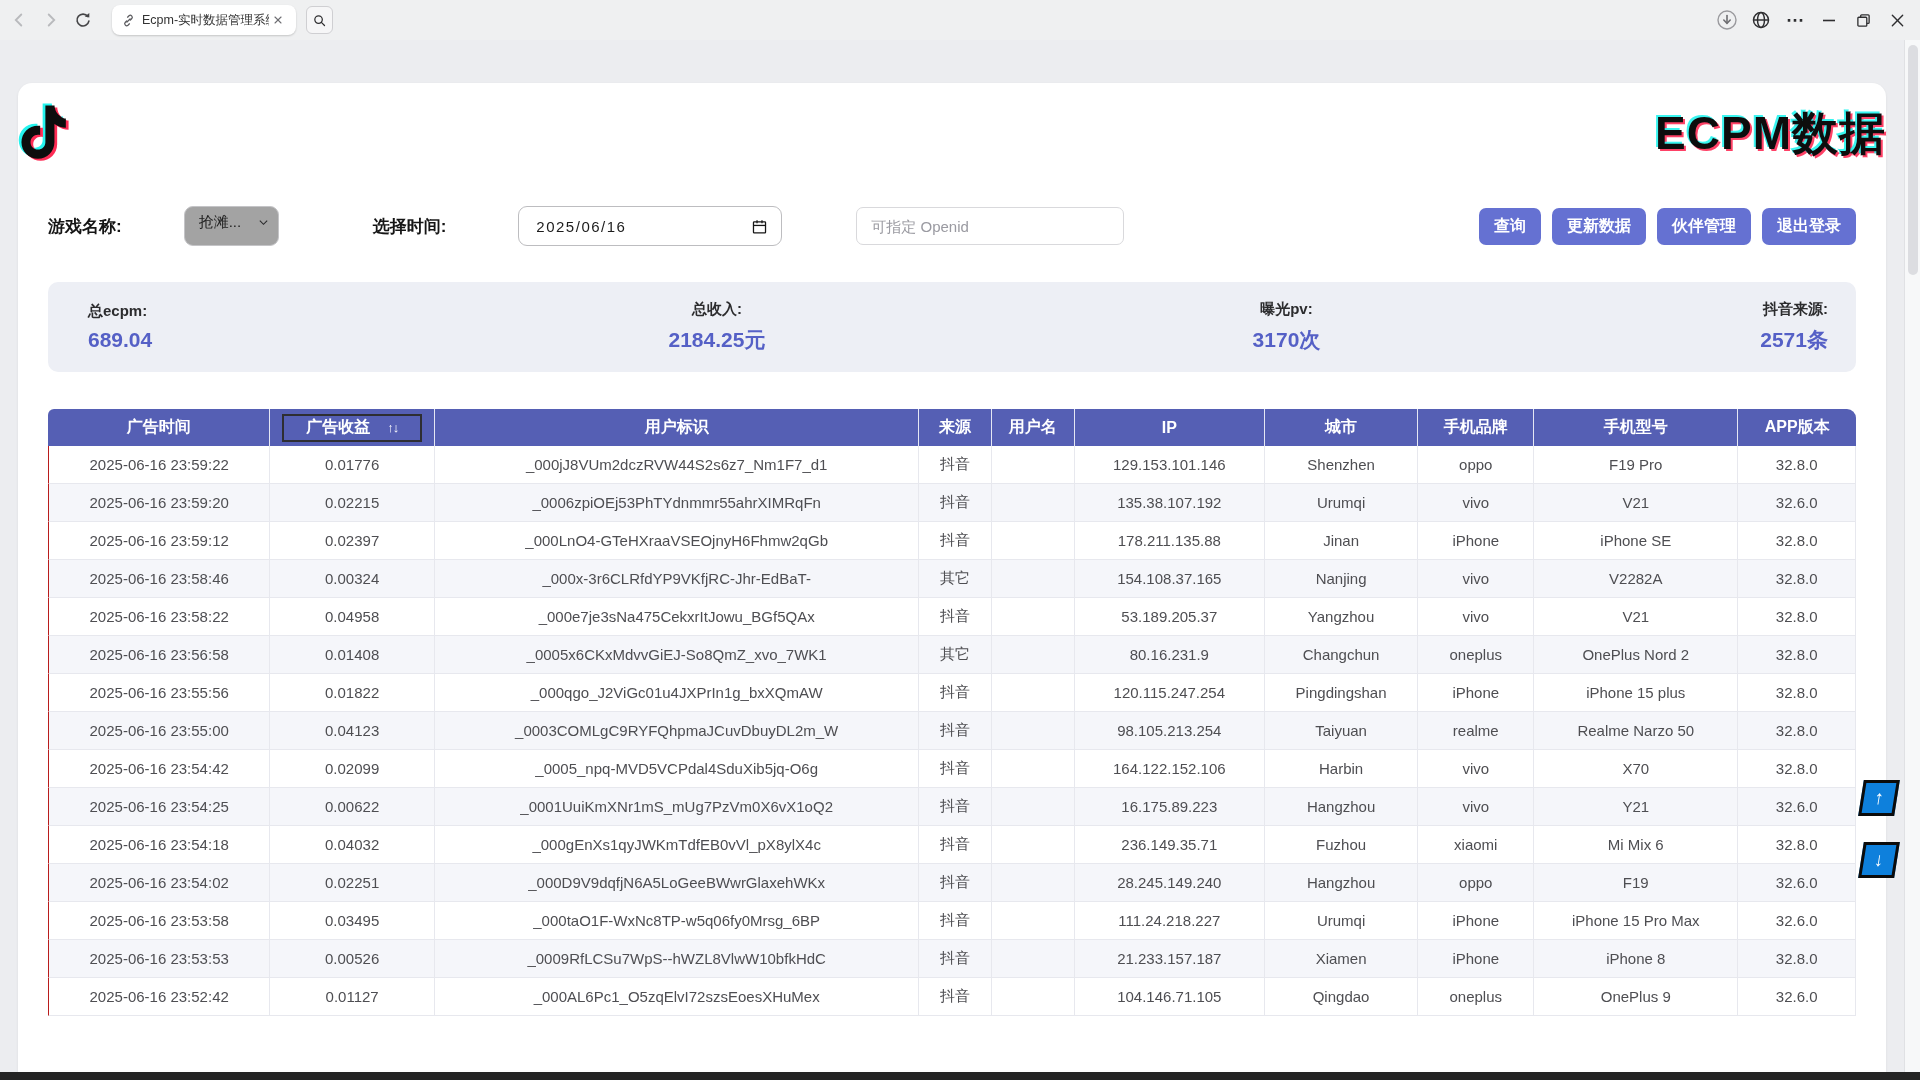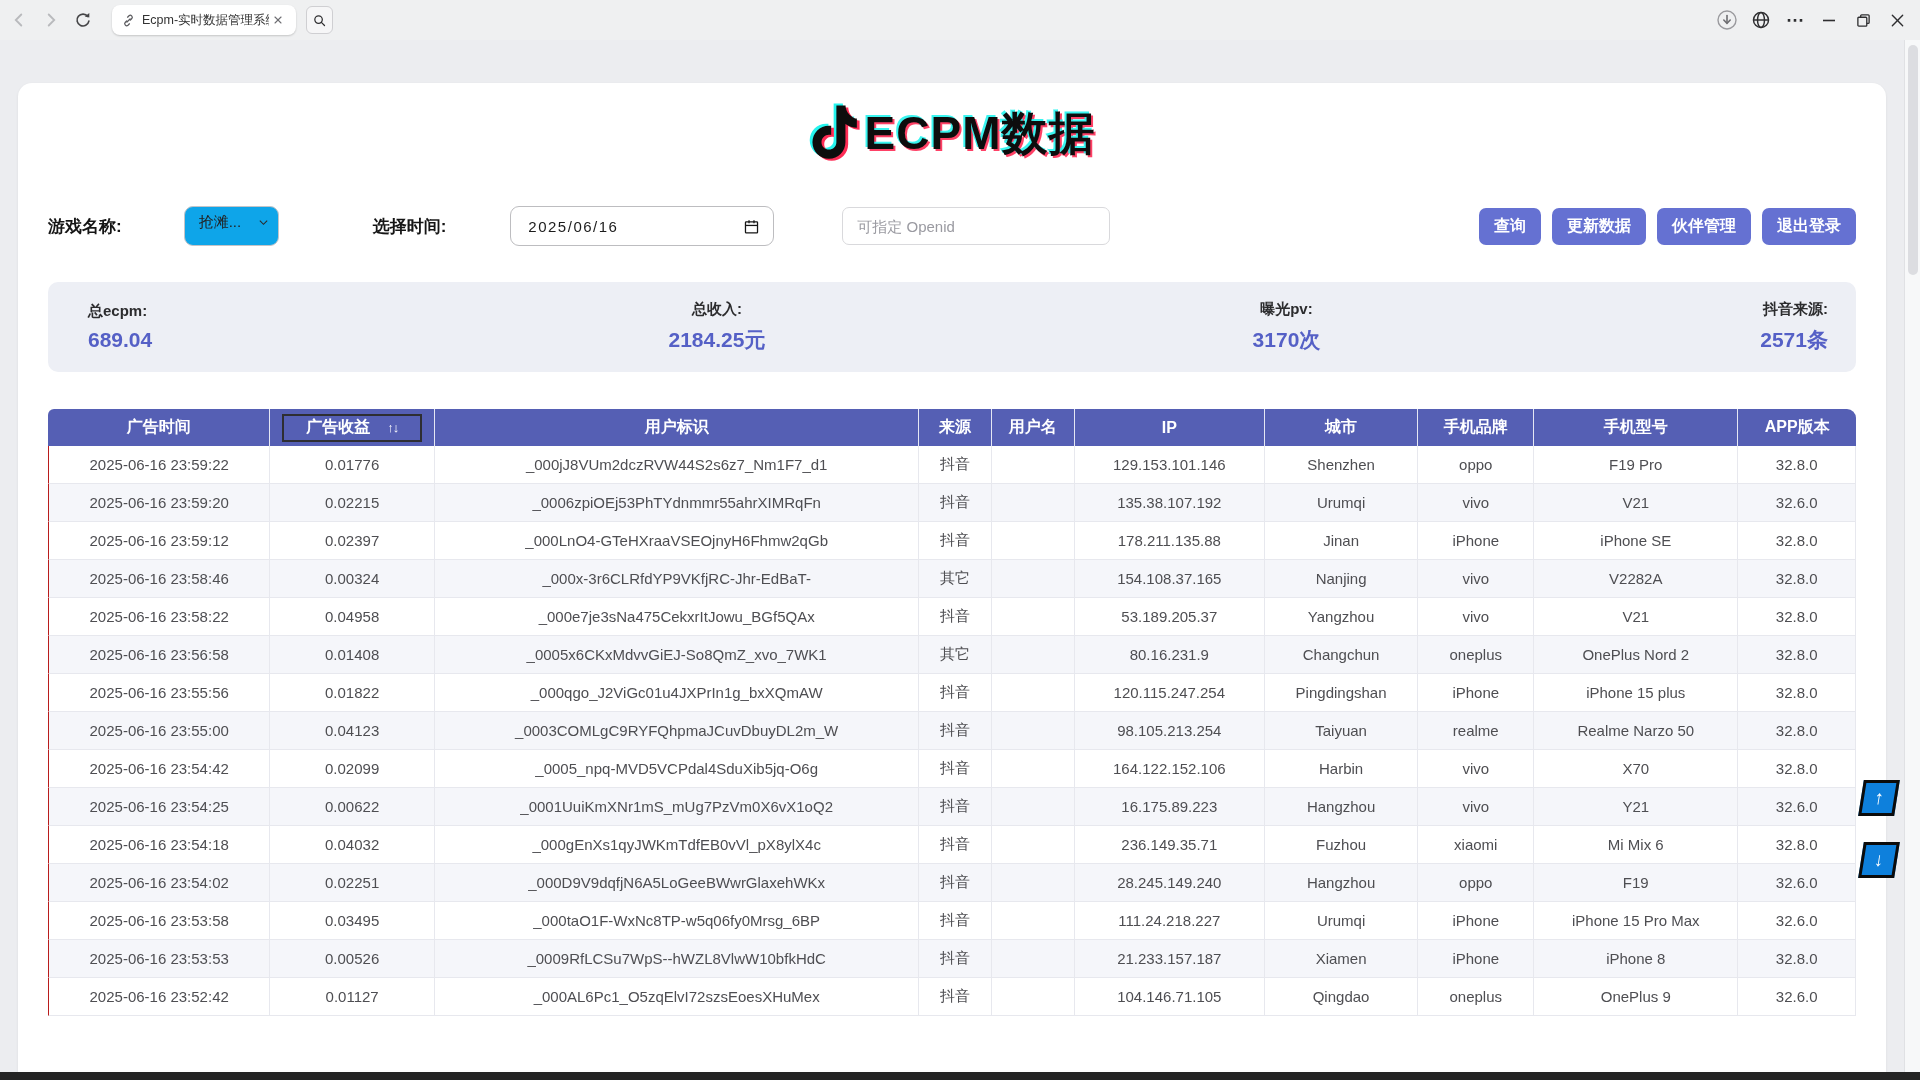--- a/index.html
+++ b/index.html
@@ -13,32 +13,32 @@
   .tab-close { width:18px; height:18px; display:flex; align-items:center; justify-content:center; }
   .search-btn { margin-left:10px; width:27px; height:28px; border:1px solid #cfcfd2; border-radius:6px; background:#f6f6f7; display:flex; align-items:center; justify-content:center; }
   .win-controls { margin-left:auto; display:flex; align-items:center; margin-right:6px; }
   .winbtn { width:34px; height:40px; display:flex; align-items:center; justify-content:center; color:#3c3c3c; font-size:14px; }
 
   
   .viewport { position:fixed; top:40px; left:0; width:1904px; height:1040px; background:#ecedf0; overflow:hidden; }
   .card { position:absolute; left:18px; top:43px; width:1868px; height:1000px; background:#fff; border-radius:14px 14px 0 0; box-shadow:0 1px 3px rgba(0,0,0,.07); }
 
   
-  .logo-row { display:flex; justify-content:center; align-items:center; padding-top:16px; height:86px; }
+  .logo-row { display:flex; justify-content:space-between; align-items:center; padding-top:16px; height:86px; }
   .logo-text { font-size:46px; font-weight:900; color:#0d0d0d; letter-spacing:1px;
     text-shadow:-2px -2px 0 rgba(37,244,238,.9), 2px 2px 0 rgba(254,44,85,.9); }
 
   
   .filter-row { display:flex; align-items:center; margin:34px 30px 0; height:46px;gap:48px; }
   .flabel { font-size:17px; font-weight:700; color:#151515; }
-  .game-select { margin-left:14px; width:95px; height:40px; border:1px solid #c4c4c7; border-radius:9px; background:#0ea5e9; display:flex; align-items:center; justify-content:space-between; padding:0 9px 8px 14px; font-size:15px; color:#222; cursor:default; }
+  .game-select { margin-left:14px; width:95px; height:40px; border:1px solid #c4c4c7; border-radius:9px; background:#a3a3a3; display:flex; align-items:center; justify-content:space-between; padding:0 9px 8px 14px; font-size:15px; color:#222; cursor:default; }
   .lbl-time { margin-left:46px; }
-  .date-input { margin-left:16px; width:264px; height:40px; border:1px solid #bdbdc0; border-radius:9px; display:flex; align-items:center; padding:0 13px 0 17px; font-size:15px; color:#1c1c1c; letter-spacing:1.5px; }
+  .date-input { margin-left:24px; width:264px; height:40px; border:1px solid #bdbdc0; border-radius:9px; display:flex; align-items:center; padding:0 13px 0 17px; font-size:15px; color:#1c1c1c; letter-spacing:1.5px; }
   .date-input svg { margin-left:auto; }
-  .openid-input { margin-left:20px; width:268px; height:38px; border:1px solid #d9d9dc; border-radius:7px; padding:0 14px; font-size:15px; color:#333; font-family:"Liberation Sans",sans-serif; outline:none; }
+  .openid-input { margin-left:26px; width:268px; height:38px; border:1px solid #d9d9dc; border-radius:7px; padding:0 14px; font-size:15px; color:#333; font-family:"Liberation Sans",sans-serif; outline:none; }
   .openid-input::placeholder { color:#9a9aa1; }
   .actions { margin-left:auto; display:flex; gap:11px; }
   .btn { height:37px; padding:0 15px; background:#6571d2; color:#fff; font-weight:700; font-size:16px; border:none; border-radius:7px; display:flex; align-items:center; font-family:"Liberation Sans",sans-serif; cursor:pointer; }
 
   
   .stats-bar { margin:33px 30px 0; height:90px; background:#edeff5; border-radius:10px; display:grid; grid-template-columns:25% 24% 39% 12%; align-items:center; }
   .stat .slabel { font-size:15px; font-weight:700; color:#2c2c2e; }
   .stat .svalue { margin-top:7px; font-size:21px; font-weight:700; color:#5560c6; }
   .stat-1 { padding-left:40px; text-align:left; }
   .stat-2, .stat-3 { text-align:center; }

